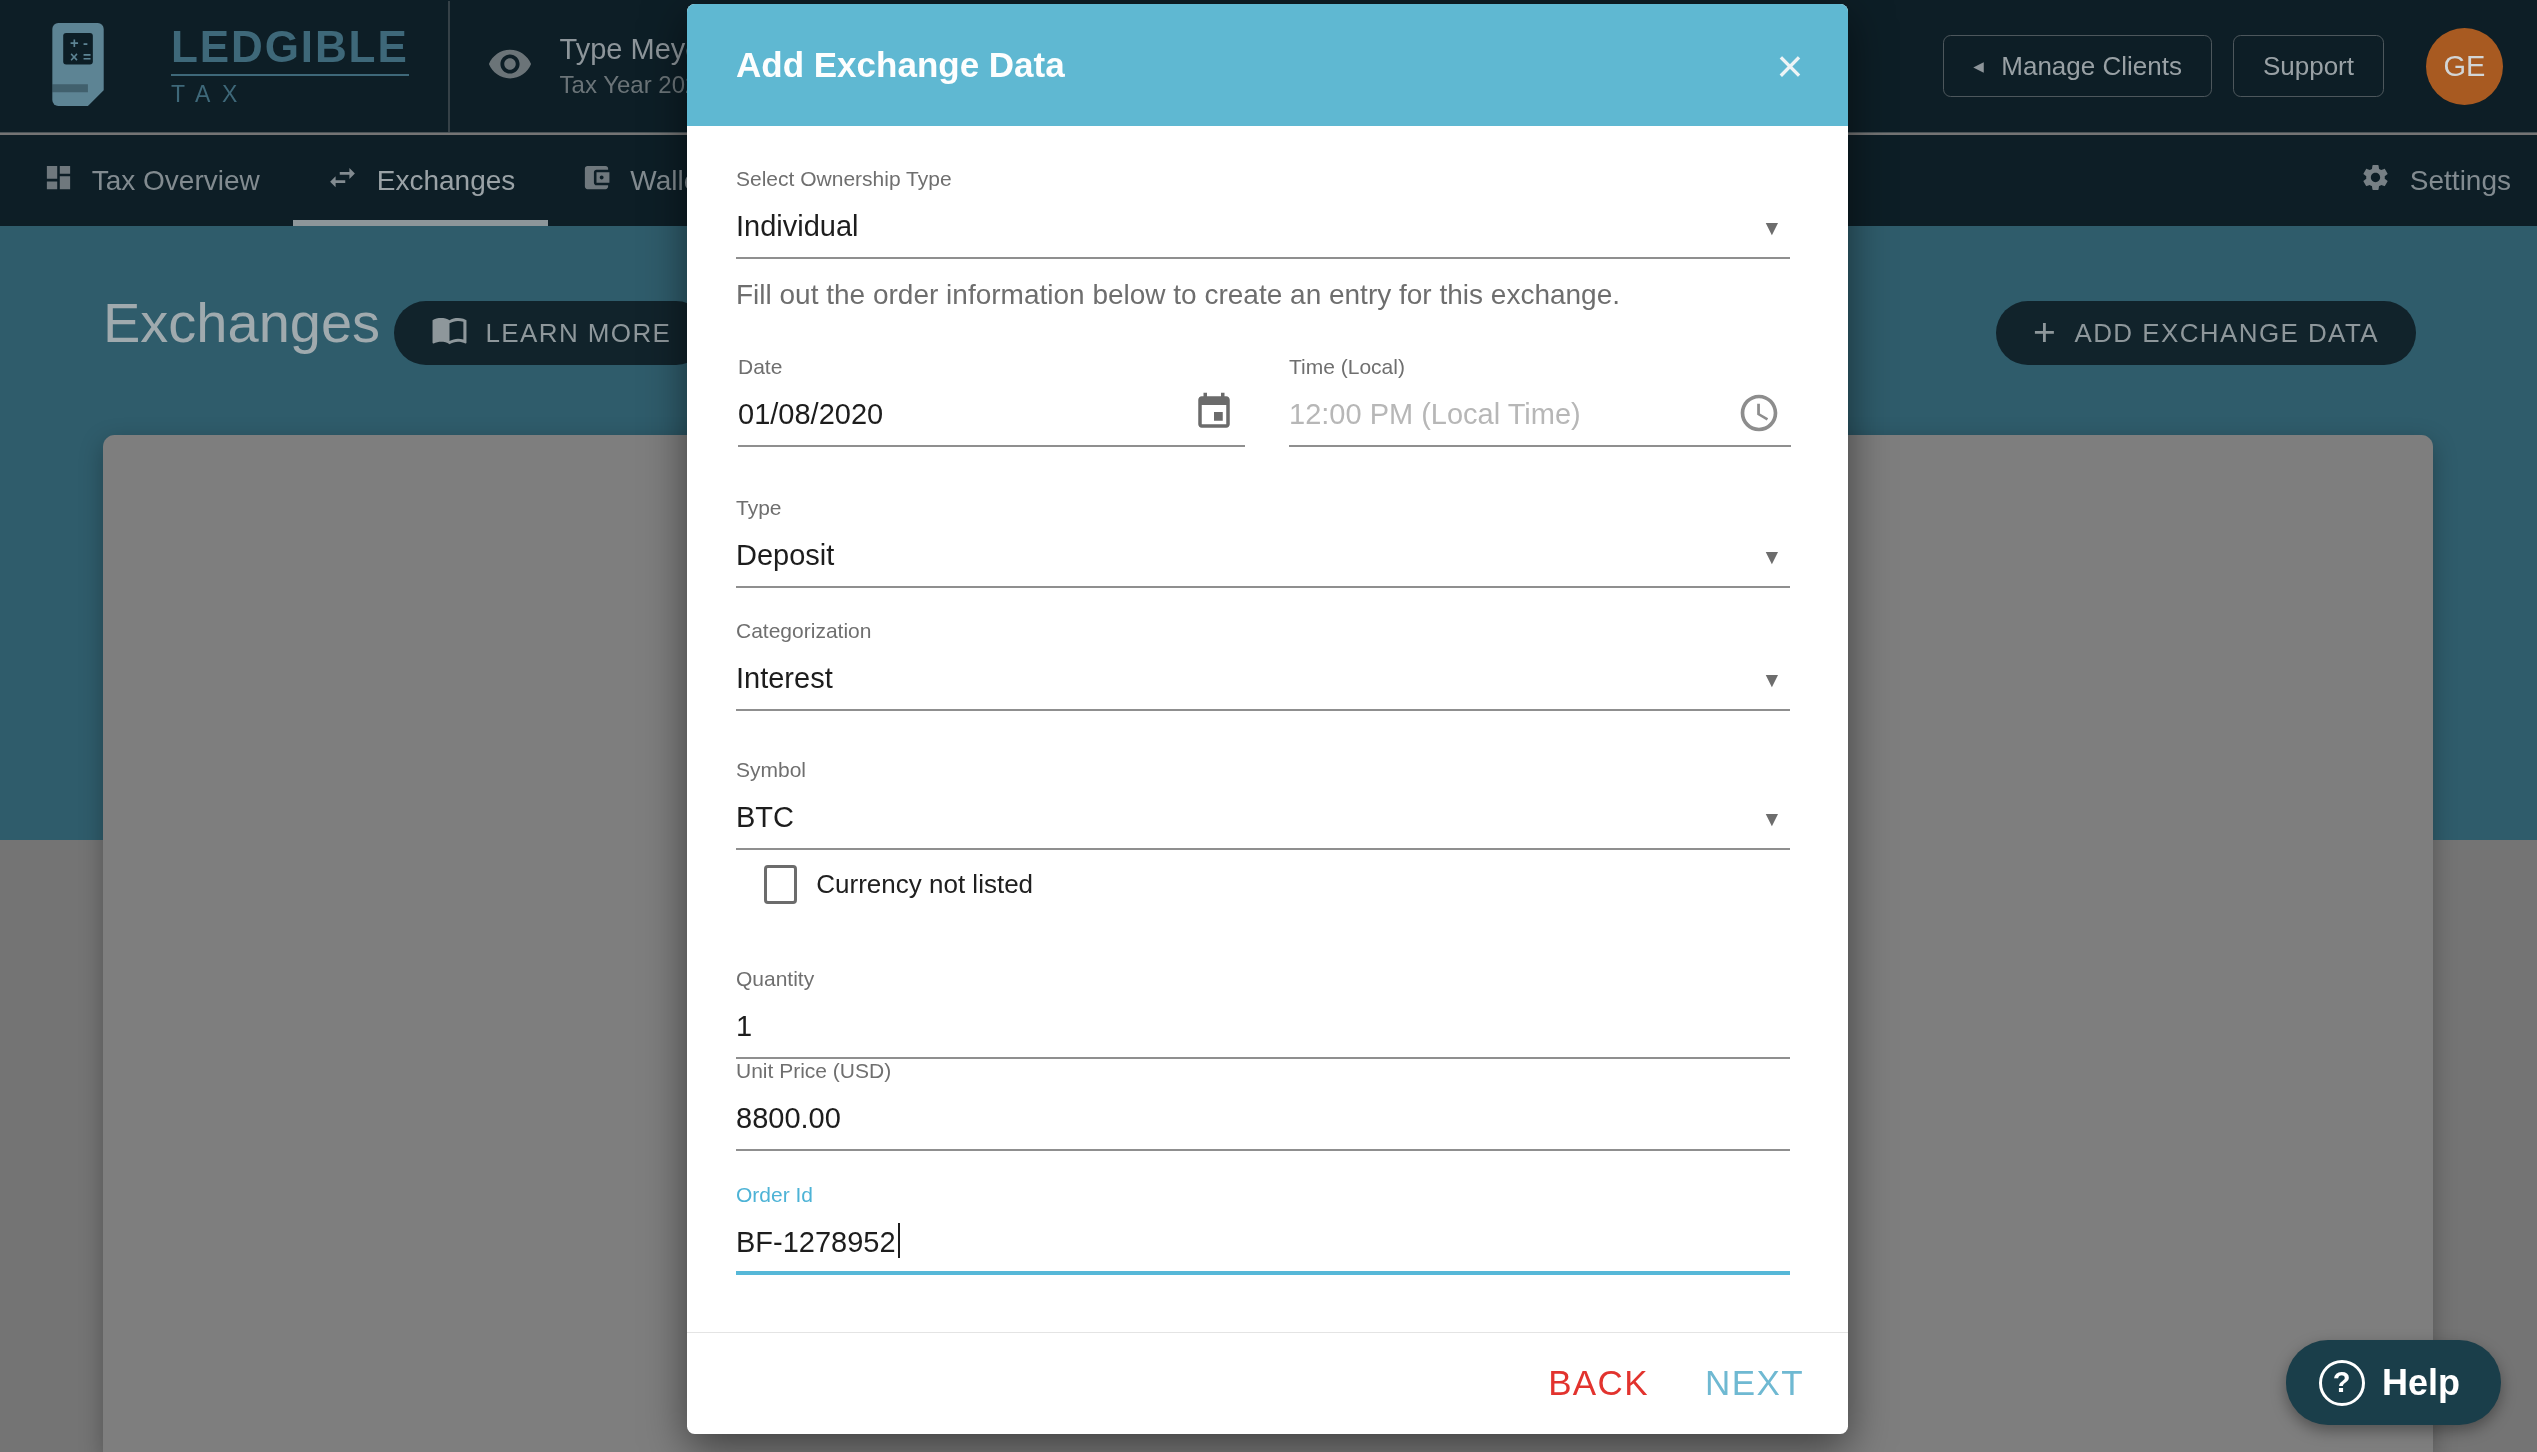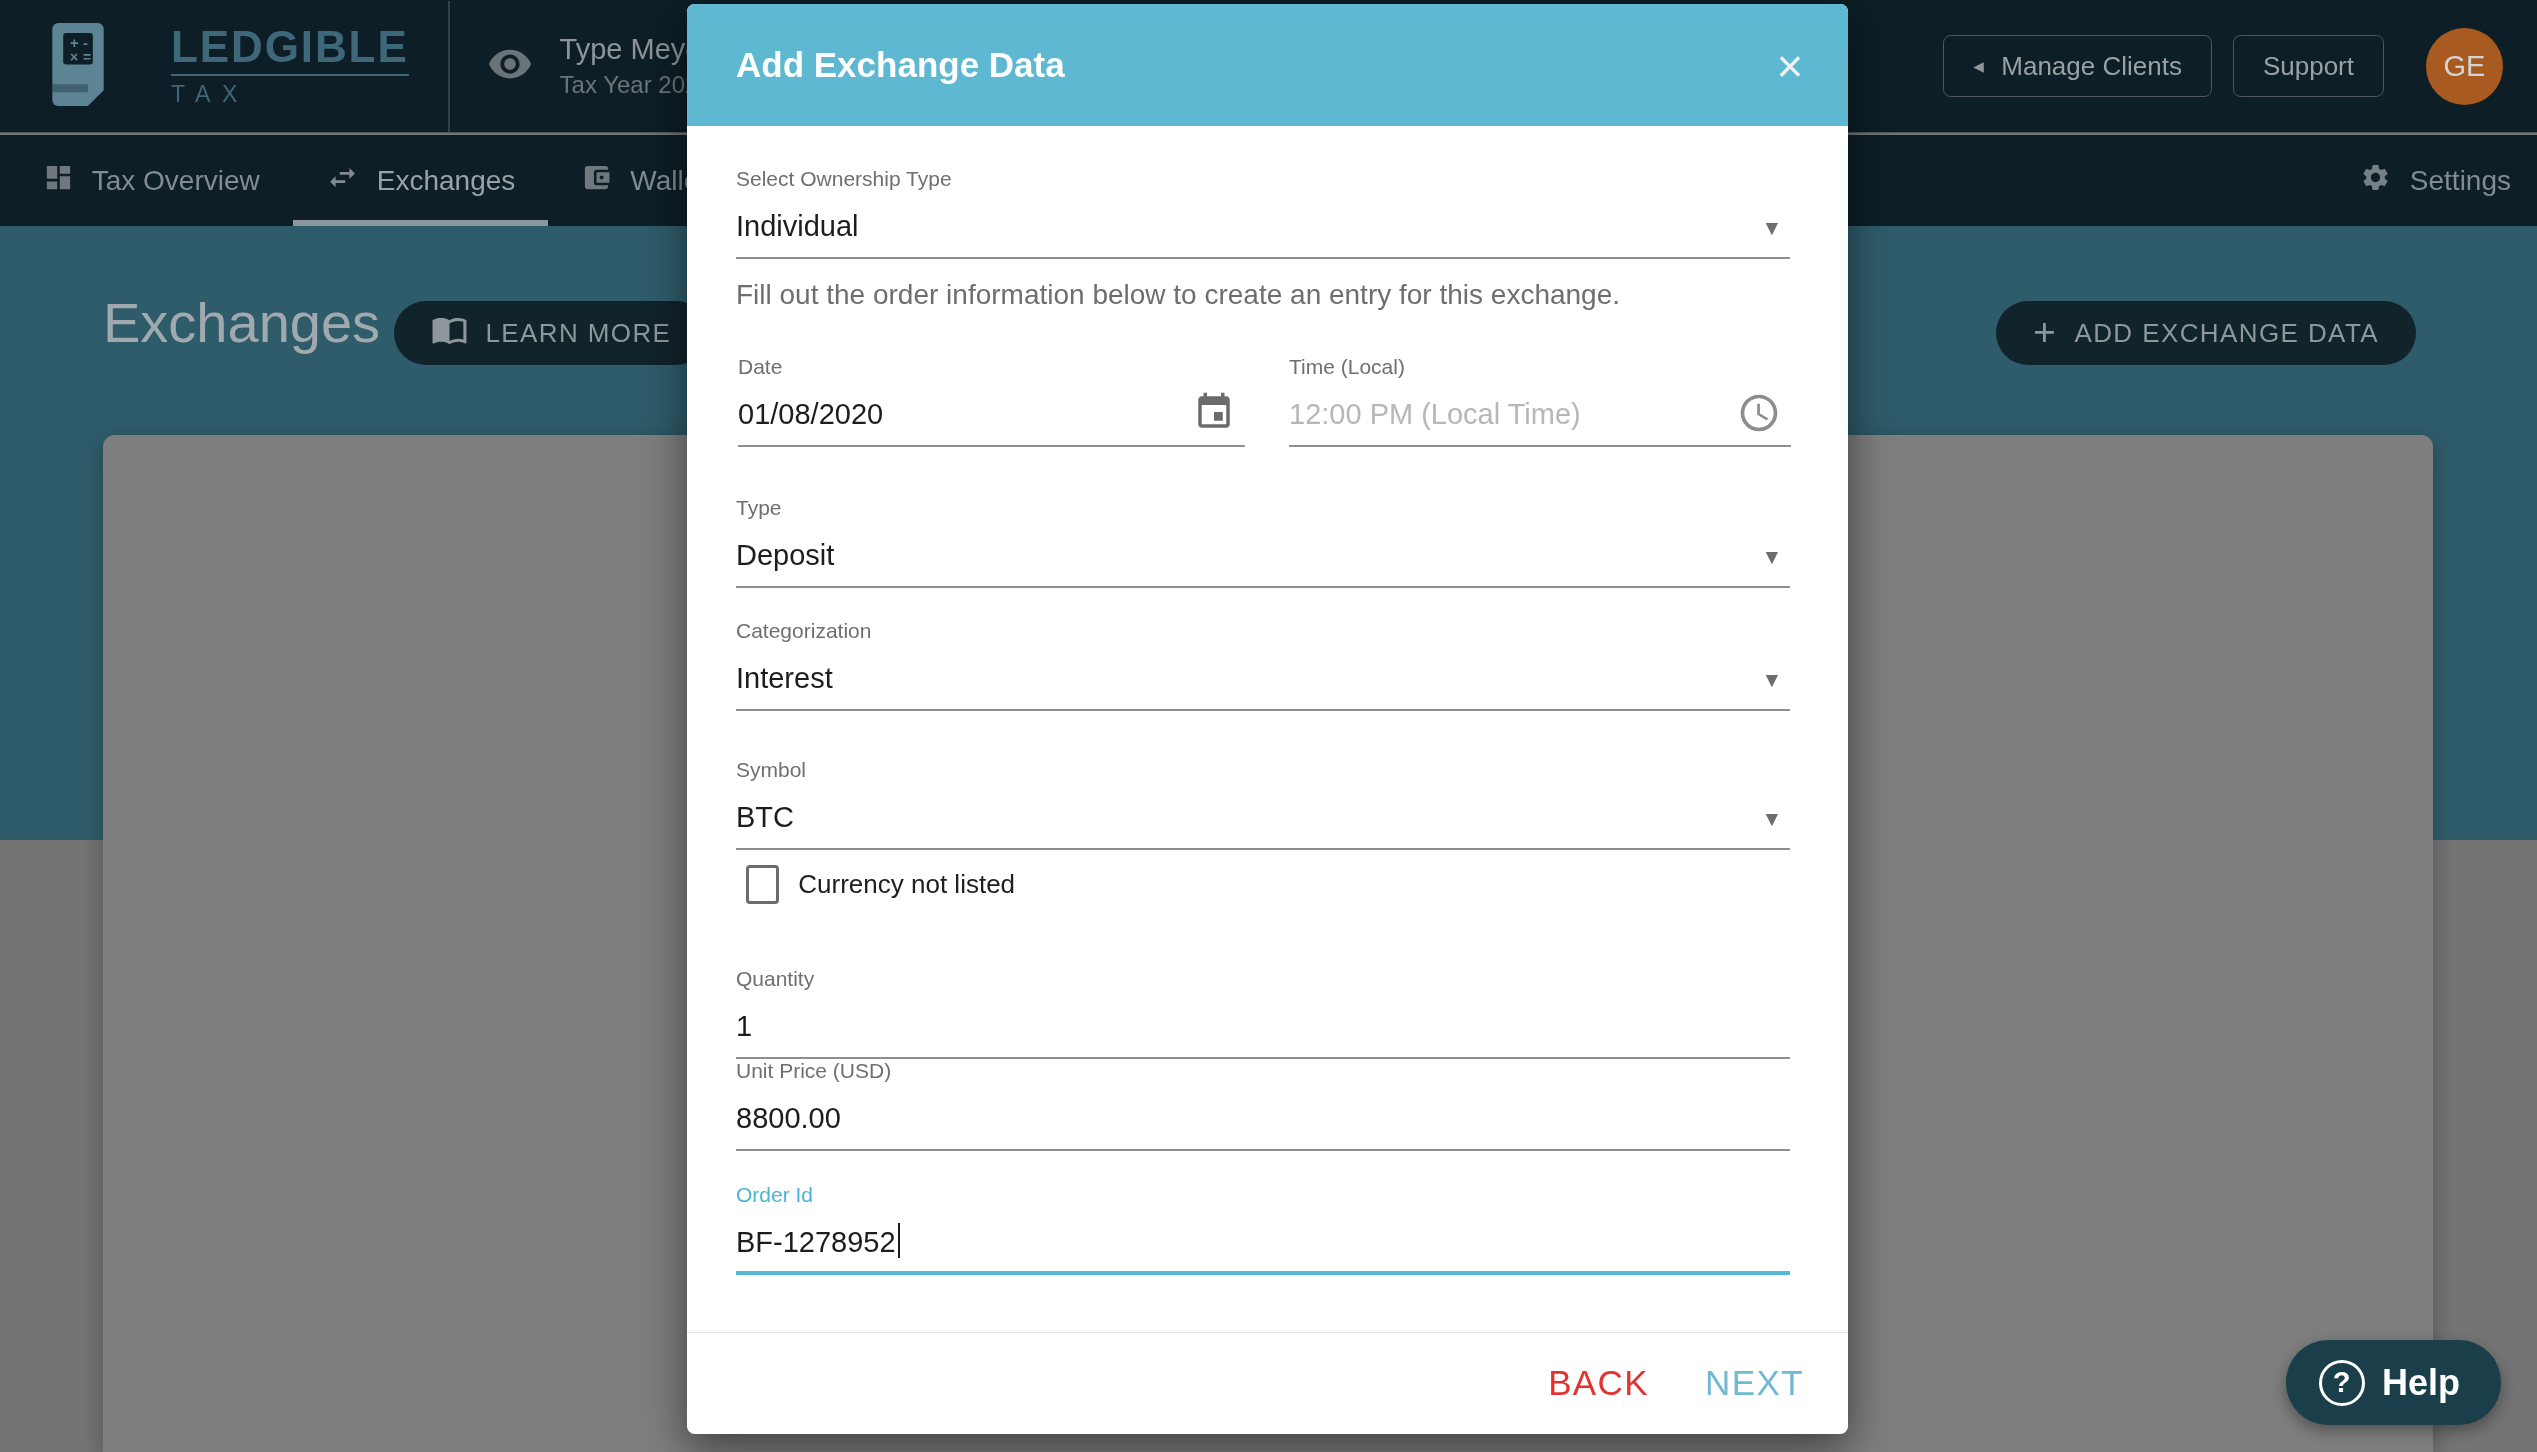--- a/index.html
+++ b/index.html
@@ -81,21 +81,21 @@
   .fvalue { font-size:29px; color:#1d1d1d; line-height:41px; margin-top:15.4px; white-space:nowrap; }
   .fvalue.placeholder { color:#b7b7b7; }
   .fline { height:1.9px; background:#8f8f8f; margin-top:9.7px; }
   .fline.accent { height:3.9px; background:#56b8d8; margin-top:7.7px; }
   .flabel.accent { color:#4db3d6; }
   .dd-arrow { position:absolute; right:7.7px; top:50px; font-size:21px; color:#6d6d6d; }
   .field-icon { position:absolute; right:9.7px; top:37px; }
   .caret { display:inline-block; width:2.9px; height:35px; background:#1d1d1d;
            vertical-align:-5.8px; margin-left:1.9px; }
 
-  .check-row { position:absolute; left:59px; top:861px; display:flex; align-items:center; gap:19.3px;
+  .check-row { position:absolute; left:77px; top:861px; display:flex; align-items:center; gap:19.3px;
                cursor:pointer; }
   .checkbox { width:33px; height:39px; border:3.9px solid #6c6c6c; border-radius:3.9px; background:#fff; }
   .check-label { font-size:26px; color:#202020; }
 
   .instruction { position:absolute; left:49px; top:275px; font-size:28px; color:#6e6e6e; }
 
   .modal-footer { position:absolute; left:0; bottom:0; width:100%; height:102px;
                   border-top:1.9px solid #e4e4e4; display:flex; align-items:center;
                   justify-content:flex-end; gap:56px; padding-right:44px; }
   .txt-btn { background:transparent; border:none; font-size:35px; font-weight:normal;

